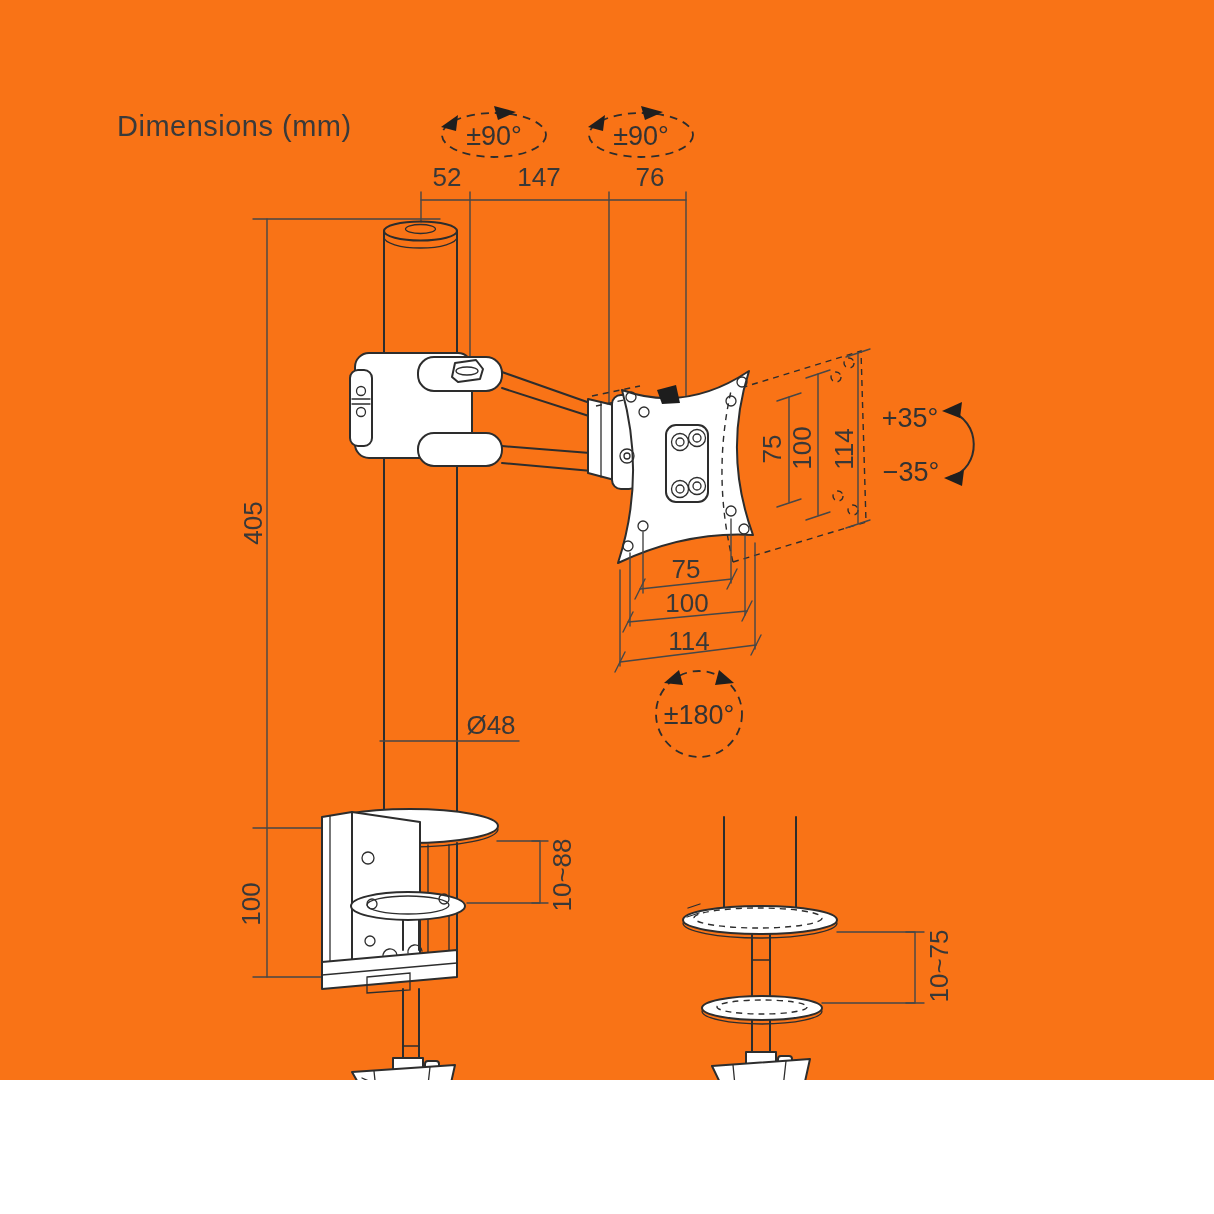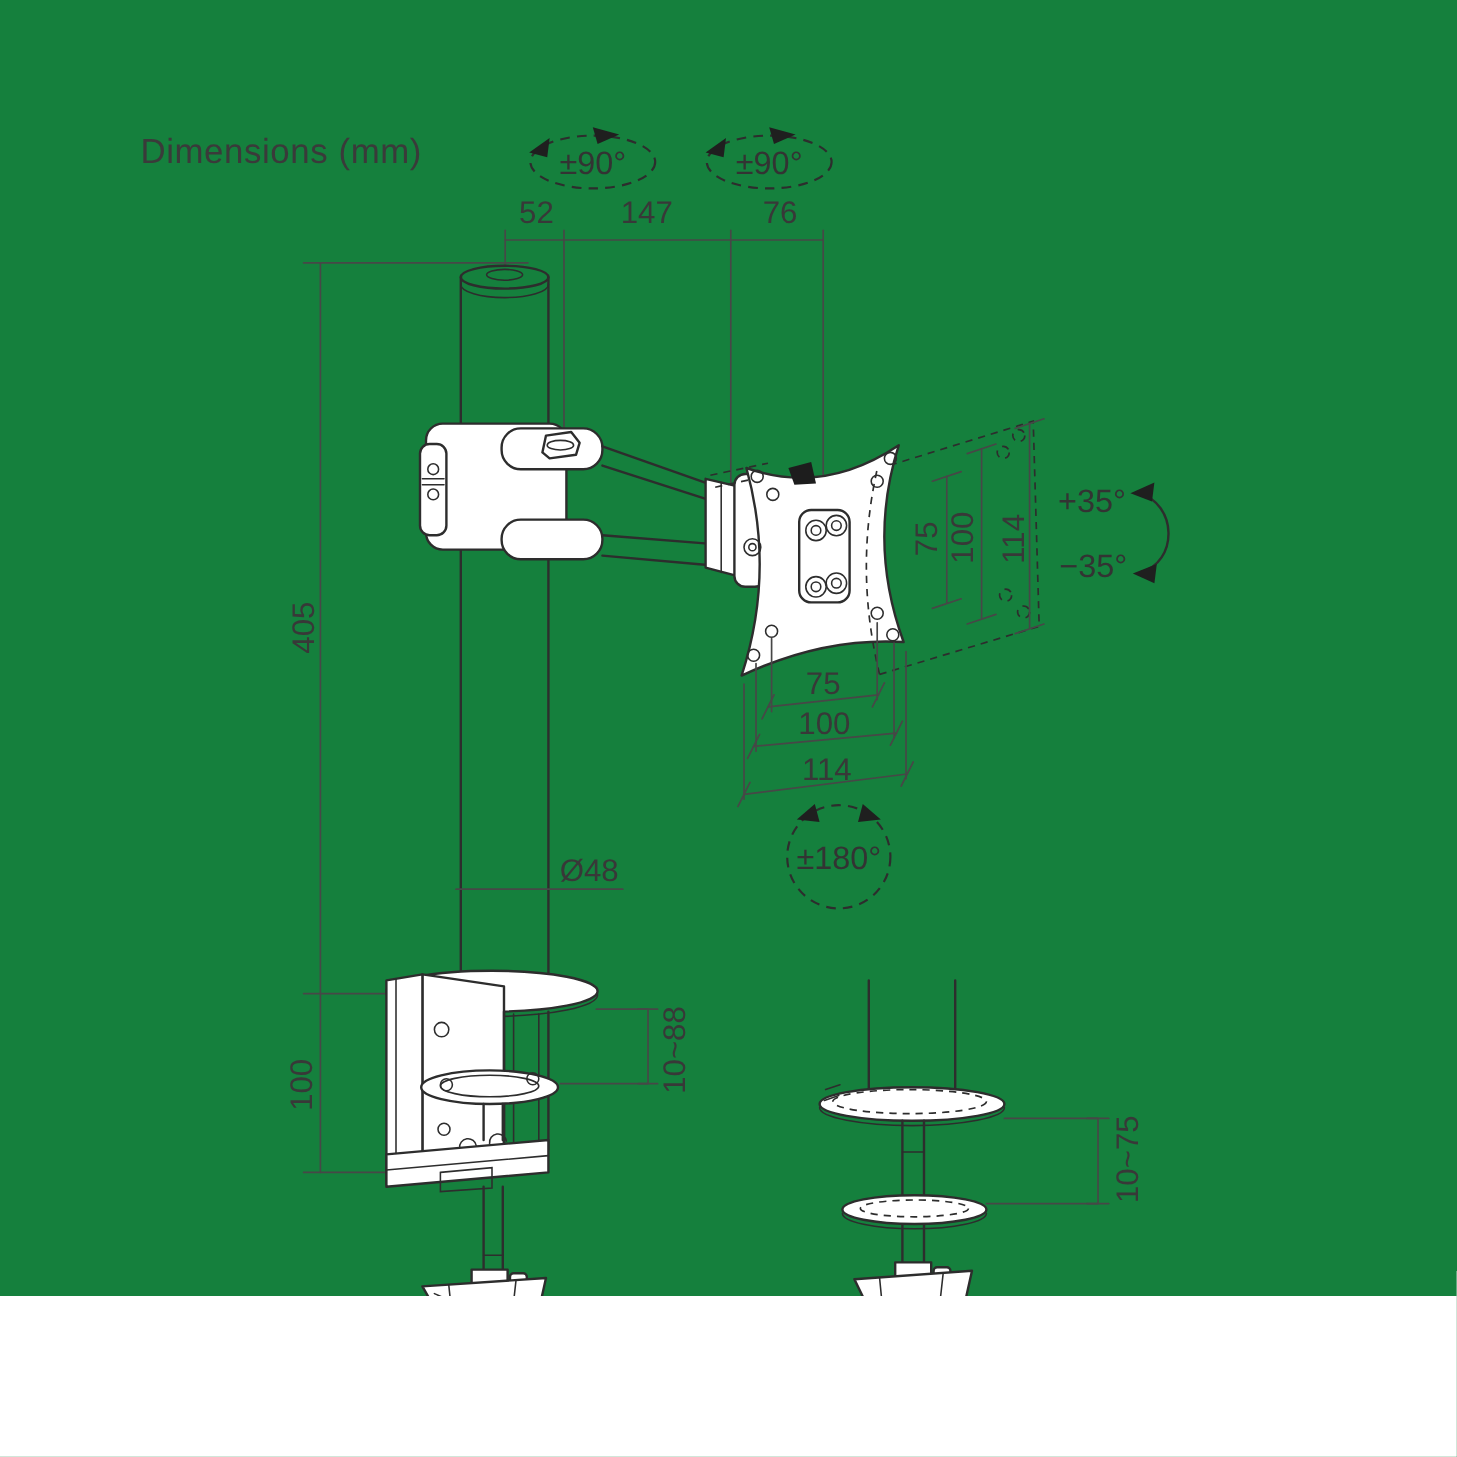--- a/index.html
+++ b/index.html
@@ -1,16 +1,16 @@
 <!DOCTYPE html>
 <html><head>
 <meta charset="utf-8">
 <style>
   html,body { margin:0; padding:0; background:#ffffff; }
-  .stage { position:relative; width:1214px; height:1080px; background:#15803d; overflow:hidden;
+  .stage { position:relative; width:1214px; height:1080px; background:#f97316; overflow:hidden;
            font-family:"Liberation Sans", sans-serif; }
   svg { position:absolute; left:0; top:0; }
   text { fill:#333333; font-family:"Liberation Sans", sans-serif; }
   .t-title { font-size:29px; letter-spacing:0.5px; fill:#3a3a3a; }
   .t-dim   { font-size:26px; fill:#383838; }
   .t-rot   { font-size:27px; fill:#333333; }
   .part    { stroke:#2d2d2d; stroke-width:2; fill:none; stroke-linejoin:round; stroke-linecap:round; }
   .partw   { stroke:#2d2d2d; stroke-width:2; fill:#ffffff; stroke-linejoin:round; stroke-linecap:round; }
   .thin    { stroke:#2d2d2d; stroke-width:1.3; fill:none; stroke-linecap:round; }
   .dim     { stroke:#474747; stroke-width:1.4; fill:none; stroke-linecap:round; }

